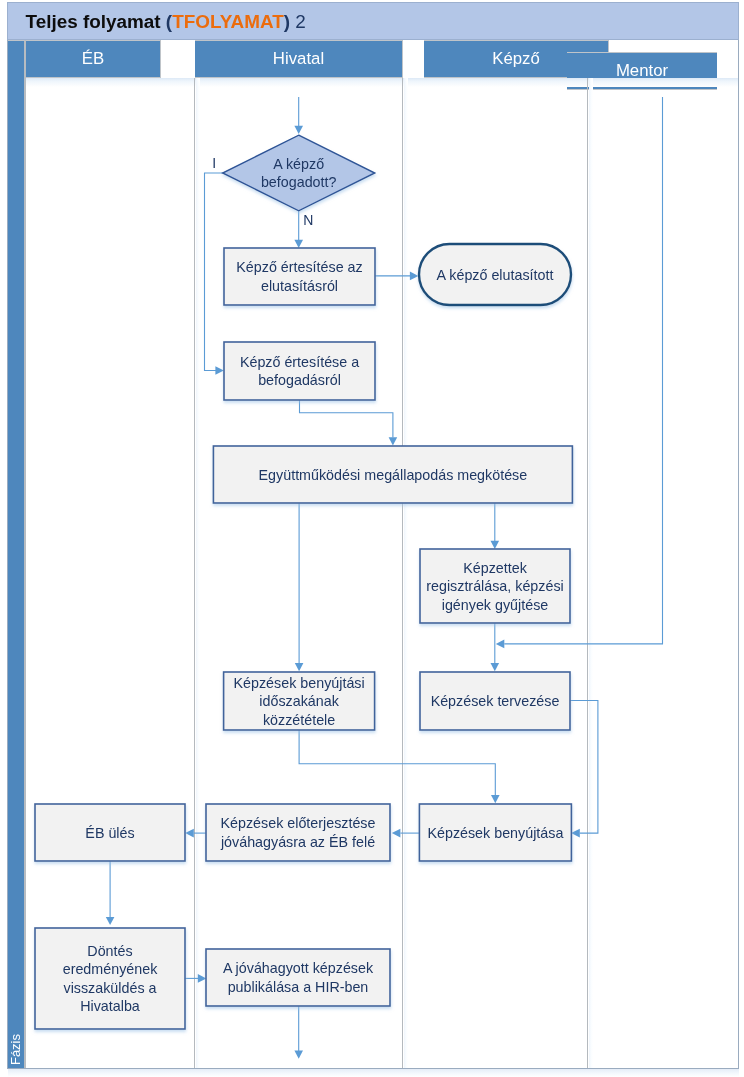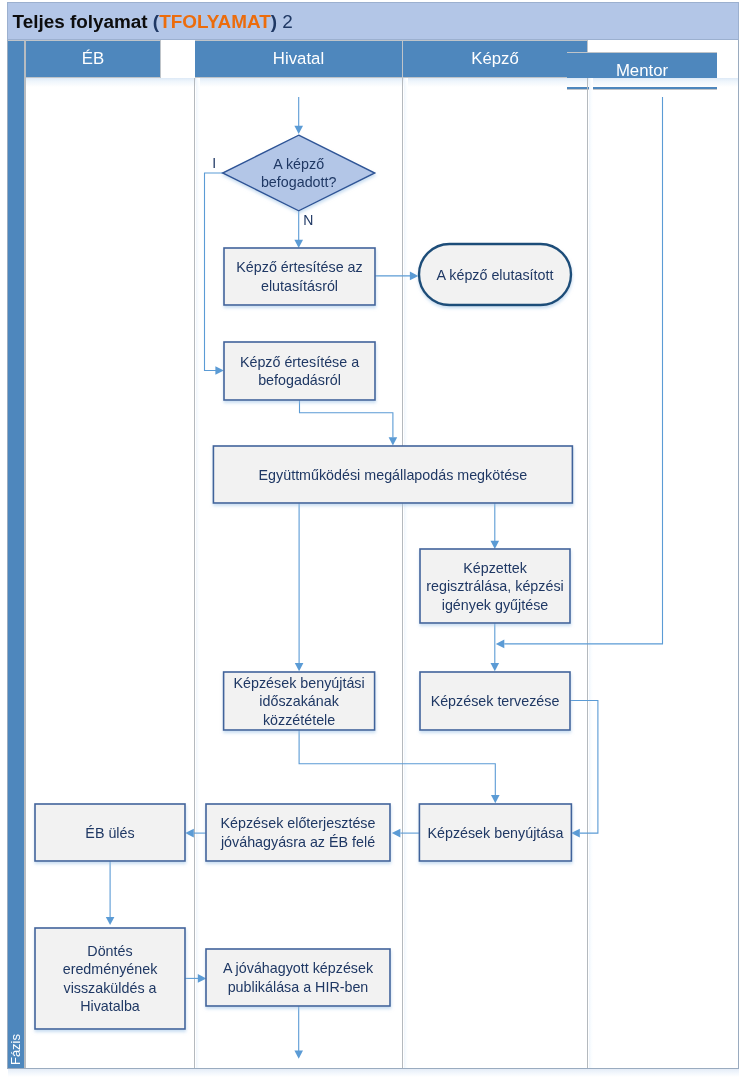--- a/index.html
+++ b/index.html
@@ -6,21 +6,21 @@
   body{width:744px;height:1077px;overflow:hidden;
        font-family:"Liberation Sans",sans-serif;}
   #root{position:relative;width:744px;height:1077px;background:#fff;}
 
   
   .pool{position:absolute;left:6.5px;top:2px;width:732px;height:1067px;
         border:1px solid #9aabbf;box-sizing:border-box;}
   .title-bar{position:absolute;left:6.5px;top:2px;width:732px;height:38px;
         background:#b3c6e7;border:1px solid #9cb0cf;box-sizing:border-box;
         display:flex;align-items:center;}
-  .title-text{padding-left:5px;font-size:18.9px;font-weight:bold;color:#0d0d0d;
+  .title-text{padding-left:18px;font-size:18.9px;font-weight:bold;color:#0d0d0d;
         letter-spacing:0px;white-space:nowrap;position:relative;top:0.5px;}
   .title-text .paren{color:#1f3864;font-weight:bold;}
   .title-text .code{color:#ec6c0c;font-weight:bold;}
   .title-text .suffix{color:#1f3864;font-weight:normal;}
 
   
   .phase-strip{position:absolute;left:7.5px;top:39.8px;width:18.5px;height:1028.2px;
         background:#4e87bd;color:#fff;box-sizing:border-box;
         border-right:2px solid #b7bcc1;border-top:1.5px solid #bfc4c9;}
   .phase-label{position:absolute;left:0;bottom:2.5px;width:19px;
@@ -60,21 +60,21 @@
   <div class="phase-strip">
     <div class="phase-label">Fázis</div>
   </div>
 
   <div class="lane-head" style="left:26px;width:135px;">
       <span>ÉB</span>
     </div>
   <div class="lane-head" style="left:195px;width:208px;">
       <span>Hivatal</span>
     </div>
-  <div class="lane-head" style="left:403px;width:185px;">
+  <div class="lane-head" style="left:424px;width:185px;">
       <span>Képző</span>
     </div>
   <div class="lane-head" style="left:567px;width:150px;border-right:none;margin-top:12px;">
       <span>Mentor</span>
     </div>
 
   <div class="hdr-shadow"></div>
   <div class="pool-shadow"></div>
 
   <div class="sep-glow" style="left:196.4px;"></div>

